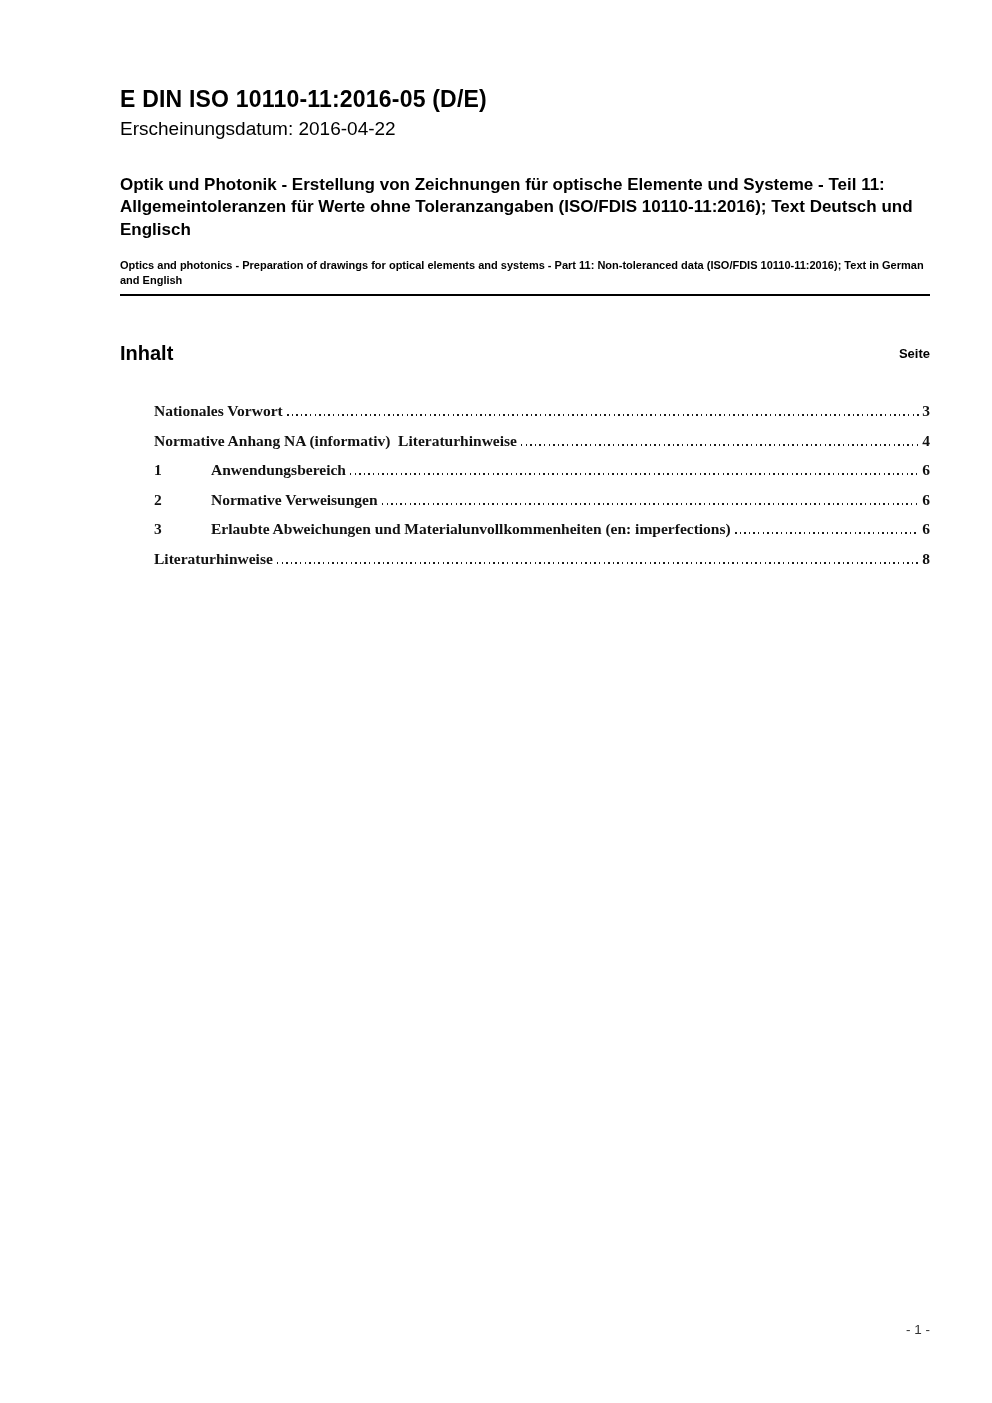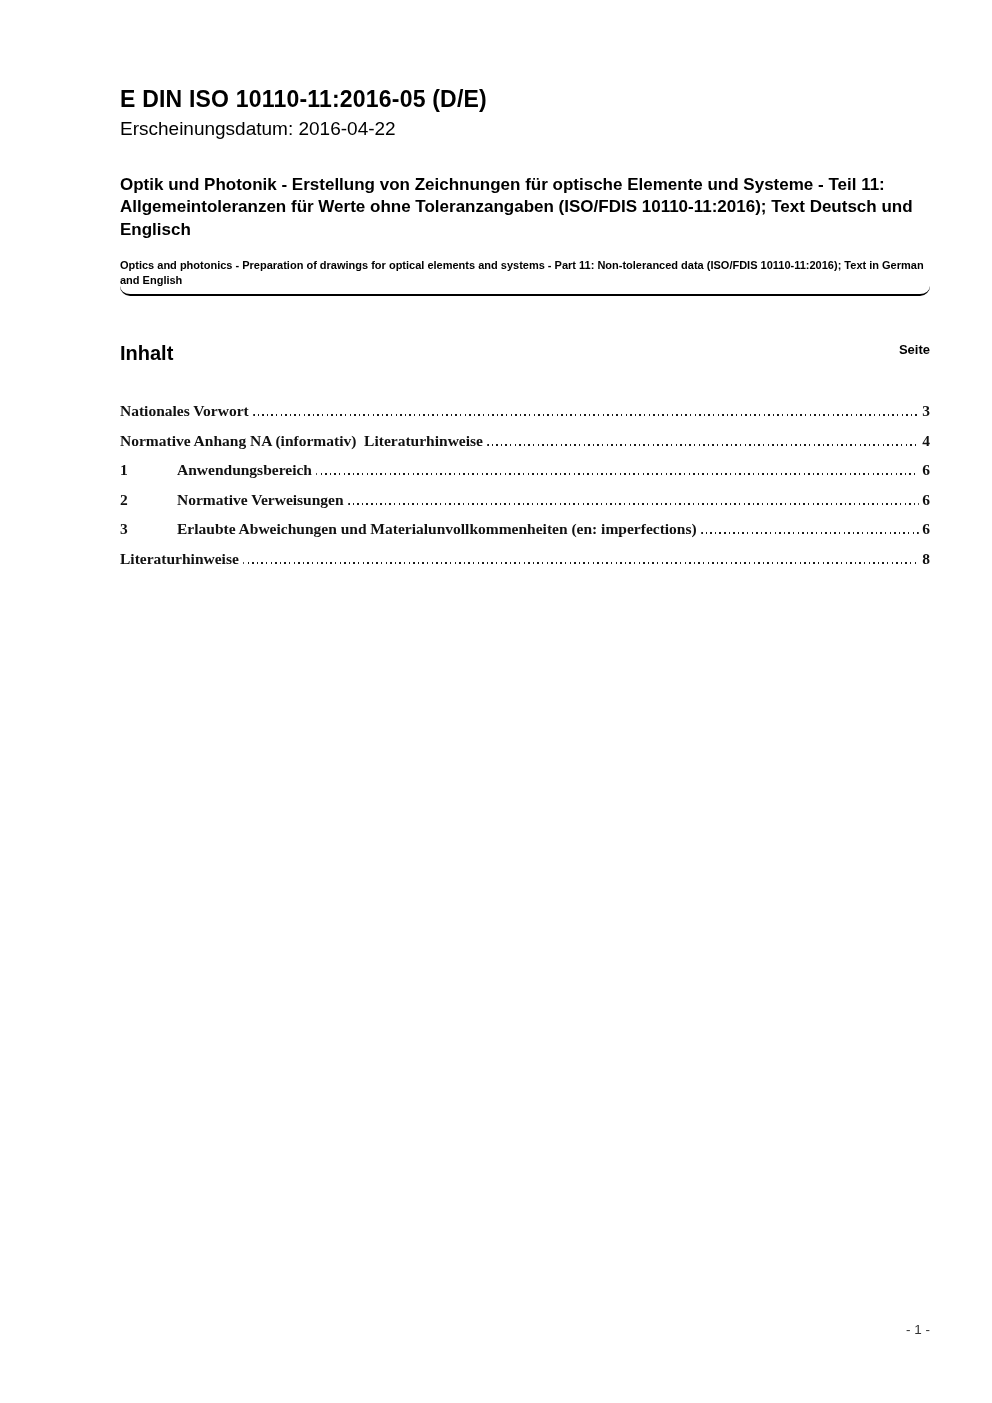--- a/index.html
+++ b/index.html
@@ -1,15 +1,15 @@
 <!DOCTYPE html>
 <html><head>
 <meta charset="utf-8">
 <style>
-  * { margin: 0; padding: 0; box-sizing: border-box; border-radius: 10px; }
+  * { margin: 0; padding: 0; box-sizing: border-box; }
   html, body { background: #ffffff; }
   body { font-family: "Liberation Sans", sans-serif; color: #000; }
 
   .page {
     position: relative;
     width: 992px;
     height: 1403px;
     background: #ffffff;
     margin: 0 auto;
     overflow: hidden;
@@ -50,41 +50,42 @@
     line-height: 1.32;
     font-family: "Liberation Sans", sans-serif;
     border-bottom: 2px solid #000;
     padding-bottom: 7px;
   }
 
   .toc-header {
     margin-top: 46px;
     display: flex;
     justify-content: space-between;
-    align-items: flex-start;
+    align-items: center;
   }
 
   .toc-heading {
     font-size: 20px;
     font-weight: bold;
     font-family: "Liberation Sans", sans-serif;
   }
 
   .toc-seite {
     font-size: 13px;
     font-weight: bold;
     font-family: "Liberation Sans", sans-serif;
   }
 
   .toc-list {
     margin-top: 37px;
     font-family: "Liberation Serif", serif;
     font-weight: bold;
     font-size: 15.5px;
     color: #111;
+    margin-left: 34px;
   }
 
   .toc-row {
     display: flex;
     align-items: baseline;
     margin-bottom: 11.5px;
     cursor: pointer;
   }
 
   .toc-num {

